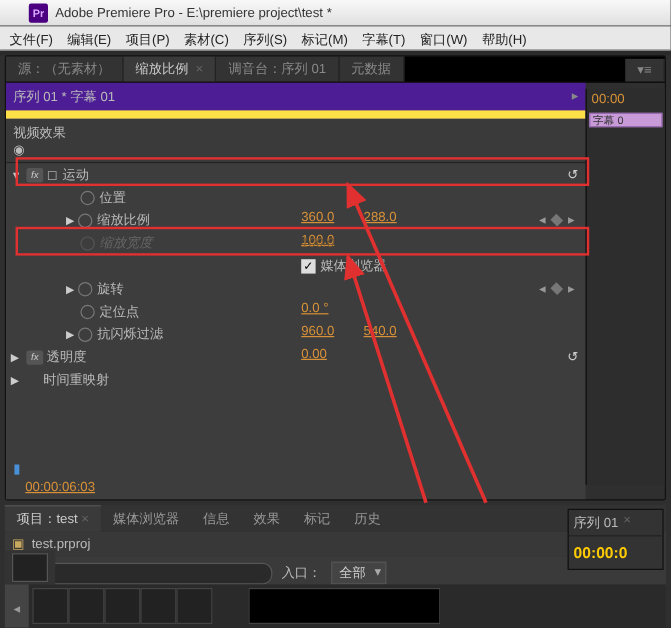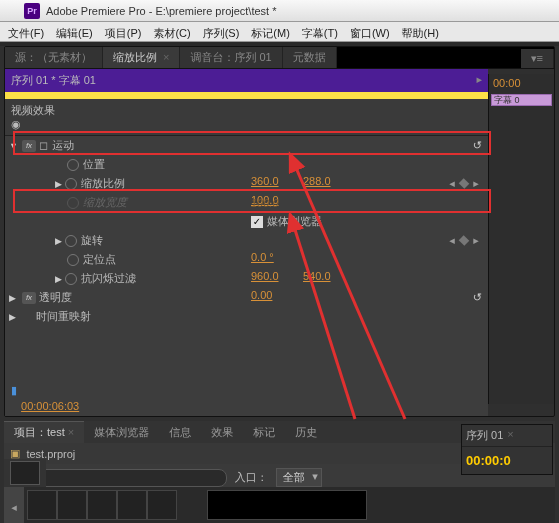--- a/index.html
+++ b/index.html
@@ -41,21 +41,21 @@
     .bottom-panel { margin: 0 4px; }
     .tabstrip2 { display: flex; align-items: center; height: 22px; background: #333; }
     .tab2 { padding: 3px 10px; color: #999; font-size: 11px; }
     .tab2.active { background: #3a3a3a; color: #ccc; border-top: 1px solid #555; }
     .proj-row { display: flex; align-items: center; padding: 4px 6px; background: #383838; gap: 6px; }
     .folder-icon { color: #c9a85f; }
     .search-row { display: flex; align-items: center; padding: 4px 6px; background: #3a3a3a; gap: 8px; }
     .search-input { background: #2a2a2a; border: 1px solid #555; border-radius: 8px; flex: 0 0 150px; height: 18px; color: #ccc; padding: 0 8px; }
     .dropdown { background: #444; border: 1px solid #555; padding: 1px 16px 1px 6px; color: #ccc; position: relative; }
     .dropdown::after { content: "▾"; position: absolute; right: 3px; color: #aaa; }
-    .seq-panel { position: absolute; right: 6px; bottom: 52px; width: 92px; background: #333; border: 1px solid #111; }
+    .seq-panel { position: absolute; right: 6px; bottom: 52px; width: 80px; background: #333; border: 1px solid #111; }
     .seq-panel .hdr { display:flex; padding: 3px 4px; border-bottom:1px solid #222; }
     .seq-panel .tc { color: #ffcc00; font-weight: bold; padding: 6px 4px; font-size: 13px; }
     .thumb-row { display: flex; align-items: center; background: #333; padding: 2px 6px; gap: 6px; }
     .thumb { width: 30px; height: 24px; background: #222; border: 1px solid #555; }
     .frame-area { position: absolute; bottom: 0; left: 4px; right: 4px; height: 40px; background: #2a2a2a; display: flex; }
     .frame-nav { width: 20px; background: #444; display: flex; align-items: center; justify-content: center; color: #999; }
     .frame-strip { flex: 1; display: flex; padding: 3px; gap: 0; }
     .frame { width: 30px; height: 30px; background: #222; border: 1px solid #444; }
     .frame.big { width: 160px; background: #000; }
     svg.arrow-annot { position: absolute; pointer-events: none; }

